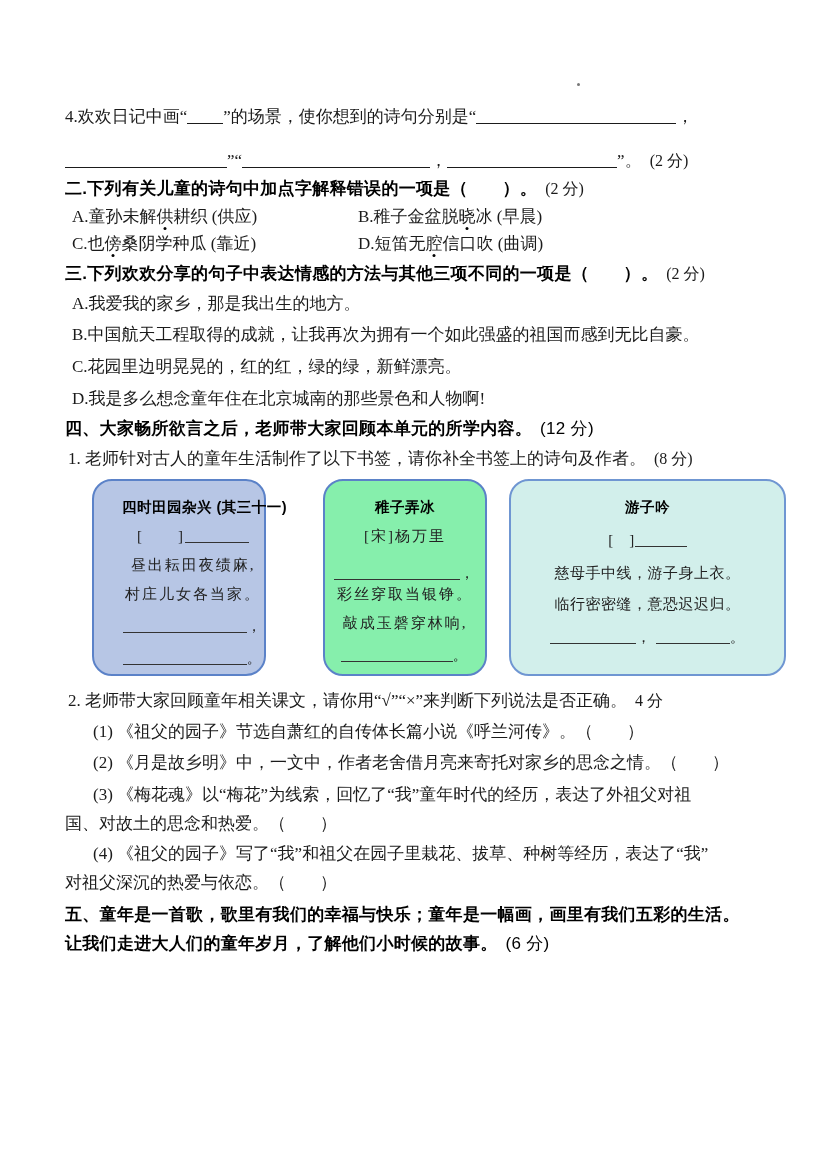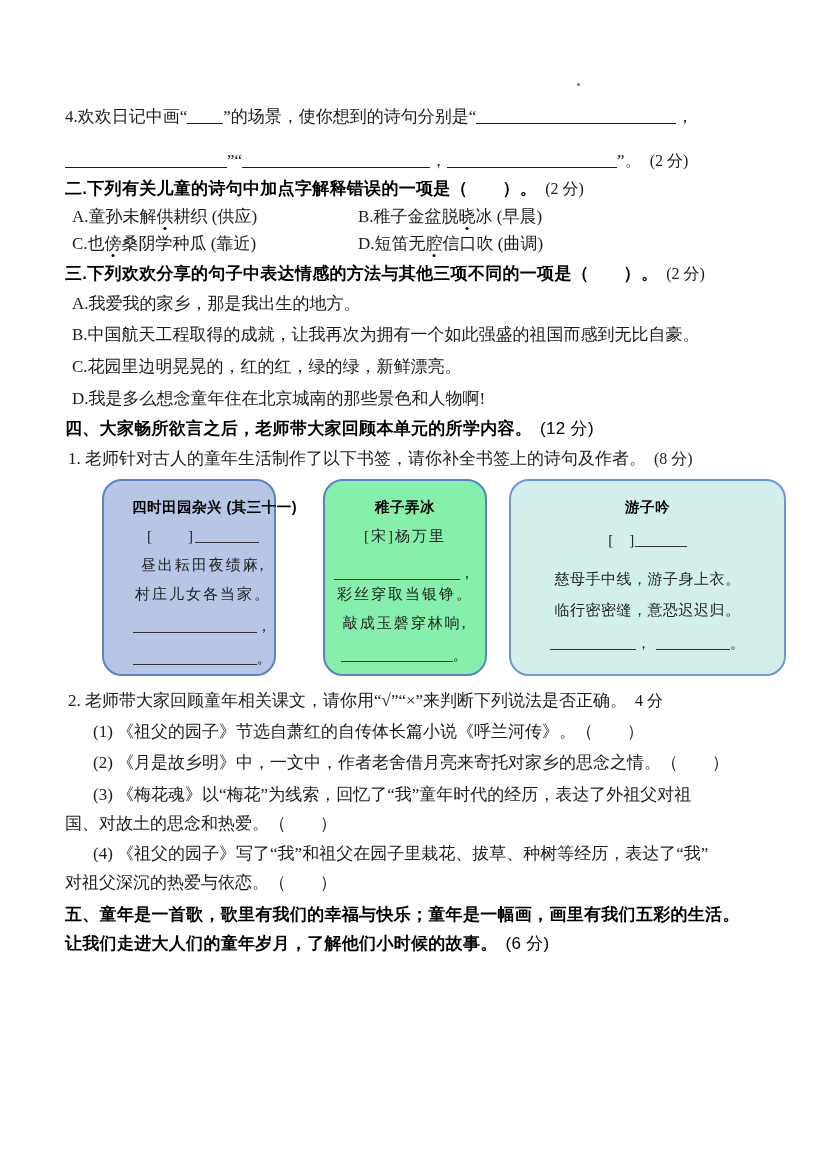--- a/index.html
+++ b/index.html
@@ -23,21 +23,21 @@
   .emdot::after {
     content:""; position:absolute; left:50%; bottom:-4px;
     transform:translateX(-50%); width:3px; height:3px;
     border-radius:50%; background:#000;
   }
   .card {
     position:absolute; top:479px; height:197px; box-sizing:border-box;
     border:2px solid #5b82c8; border-radius:20px; text-align:center;
     font-size:15px; color:#222;
   }
-  .card1 { left:102px; width:174px; background:#b7c6e5;padding-left:28px; }
+  .card1 { left:92px; width:174px; background:#b7c6e5;padding-left:28px; }
   .card2 { left:323px; width:164px; background:#86efac; }
   .card3 { left:509px; width:277px; background:#d2efeb; border-color:#6f96d2; }
   .card-title {
     font-family:"Liberation Sans","DejaVu Sans",sans-serif;
     font-weight:700; font-size:14.5px; color:#000; margin-top:17px;
     letter-spacing:0.5px; white-space:nowrap;
   }
   .card-line { margin-top:10px; letter-spacing:2px; white-space:nowrap; }
   .card3 .card-line { letter-spacing:0.5px; }
   .cblank { display:inline-block; border-bottom:1.3px solid #333; height:13px; vertical-align:-2px; }
@@ -114,21 +114,21 @@
     <div class="card-line" style="margin-top:13px;">
       <span class="cblank" style="width:112px;"></span><span>。</span>
     </div>
   </div>
 
   <div class="card card3">
     <div class="card-title">游子吟</div>
     <div class="card-line" style="margin-top:14px;">
       <span>[　]</span><span class="cblank" style="width:52px;"></span>
     </div>
-    <div class="card-line" style="margin-top:20px;">慈母手中线，游子身上衣。</div>
+    <div class="card-line" style="margin-top:14px;">慈母手中线，游子身上衣。</div>
     <div class="card-line" style="margin-top:12px;">临行密密缝，意恐迟迟归。</div>
     <div class="card-line" style="margin-top:14px;">
       <span class="cblank" style="width:86px;"></span><span>，</span>
       <span class="cblank" style="width:74px;"></span><span>。</span>
     </div>
   </div>
 
   <div class="row" style="left:68px; top:690px;">
     <span>2.  老师带大家回顾童年相关课文，请你用“√”“×”来判断下列说法是否正确。</span><span class="score">4 分</span>
   </div>

